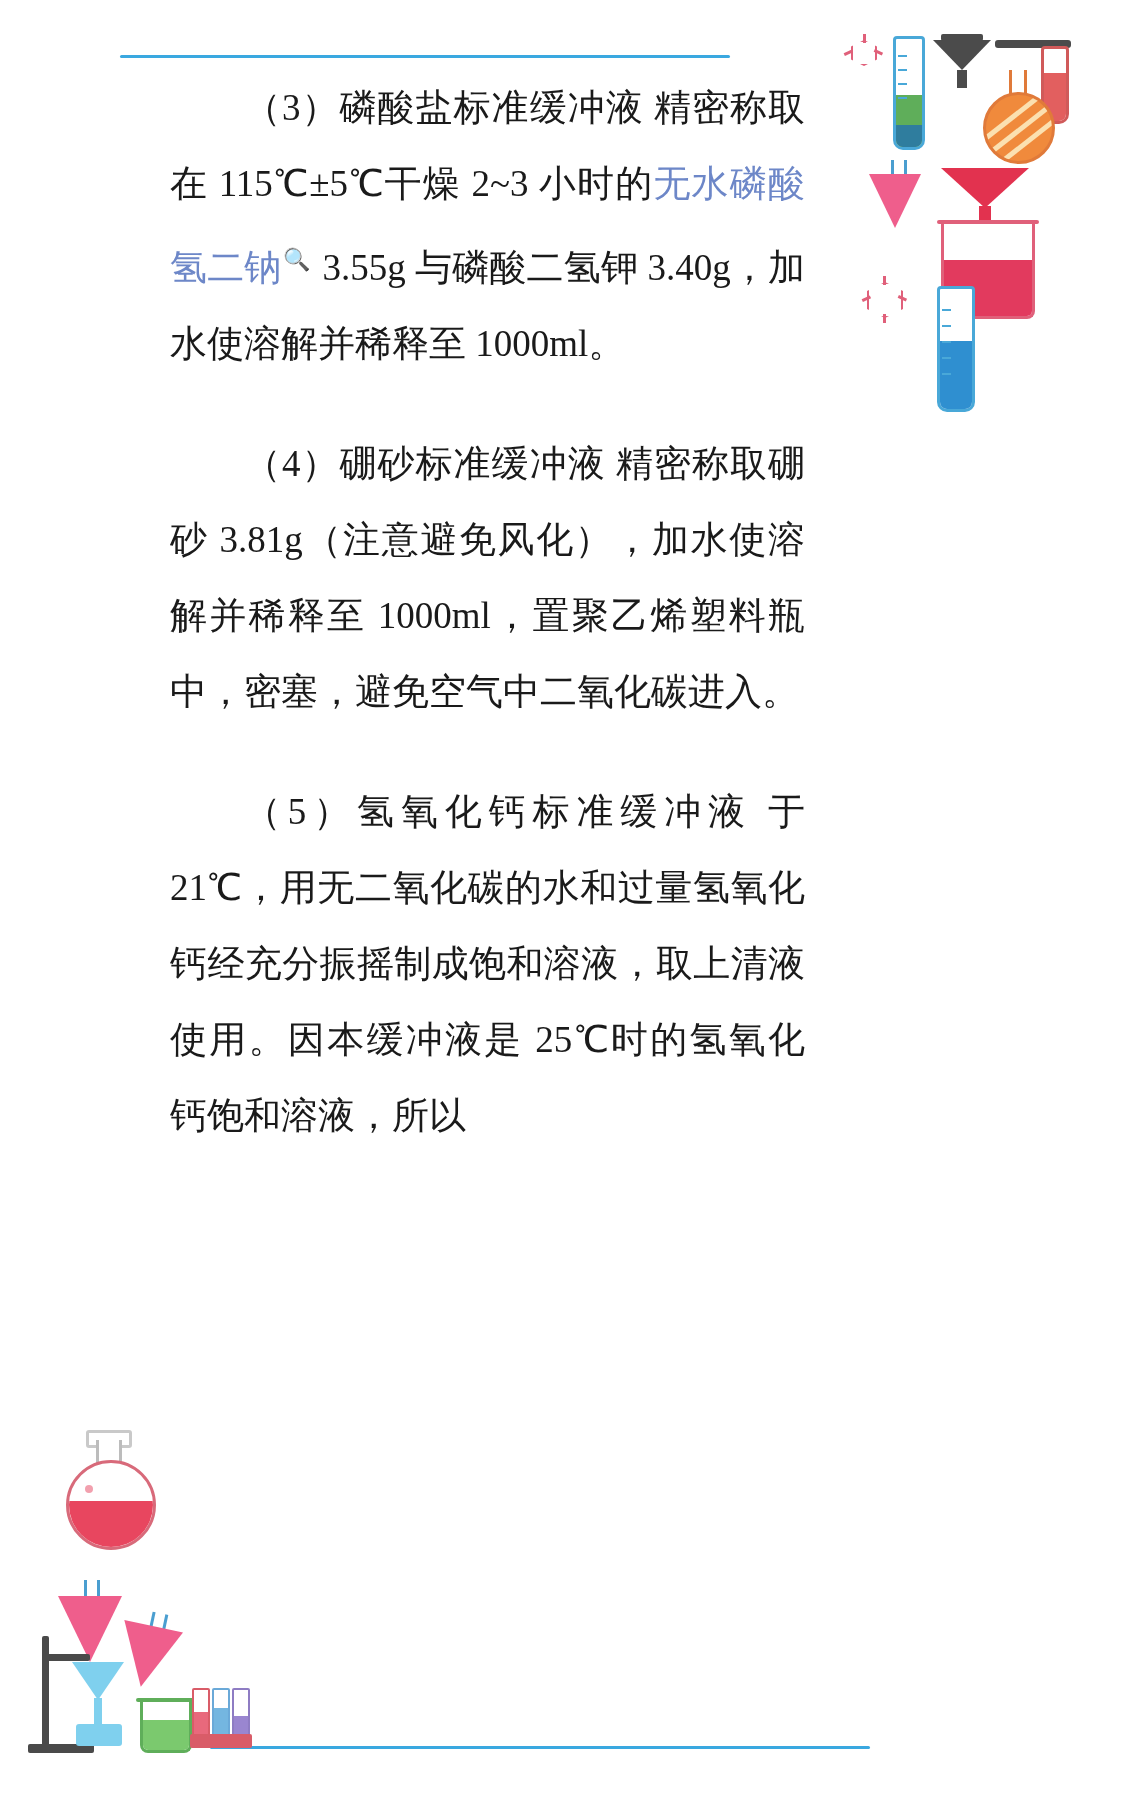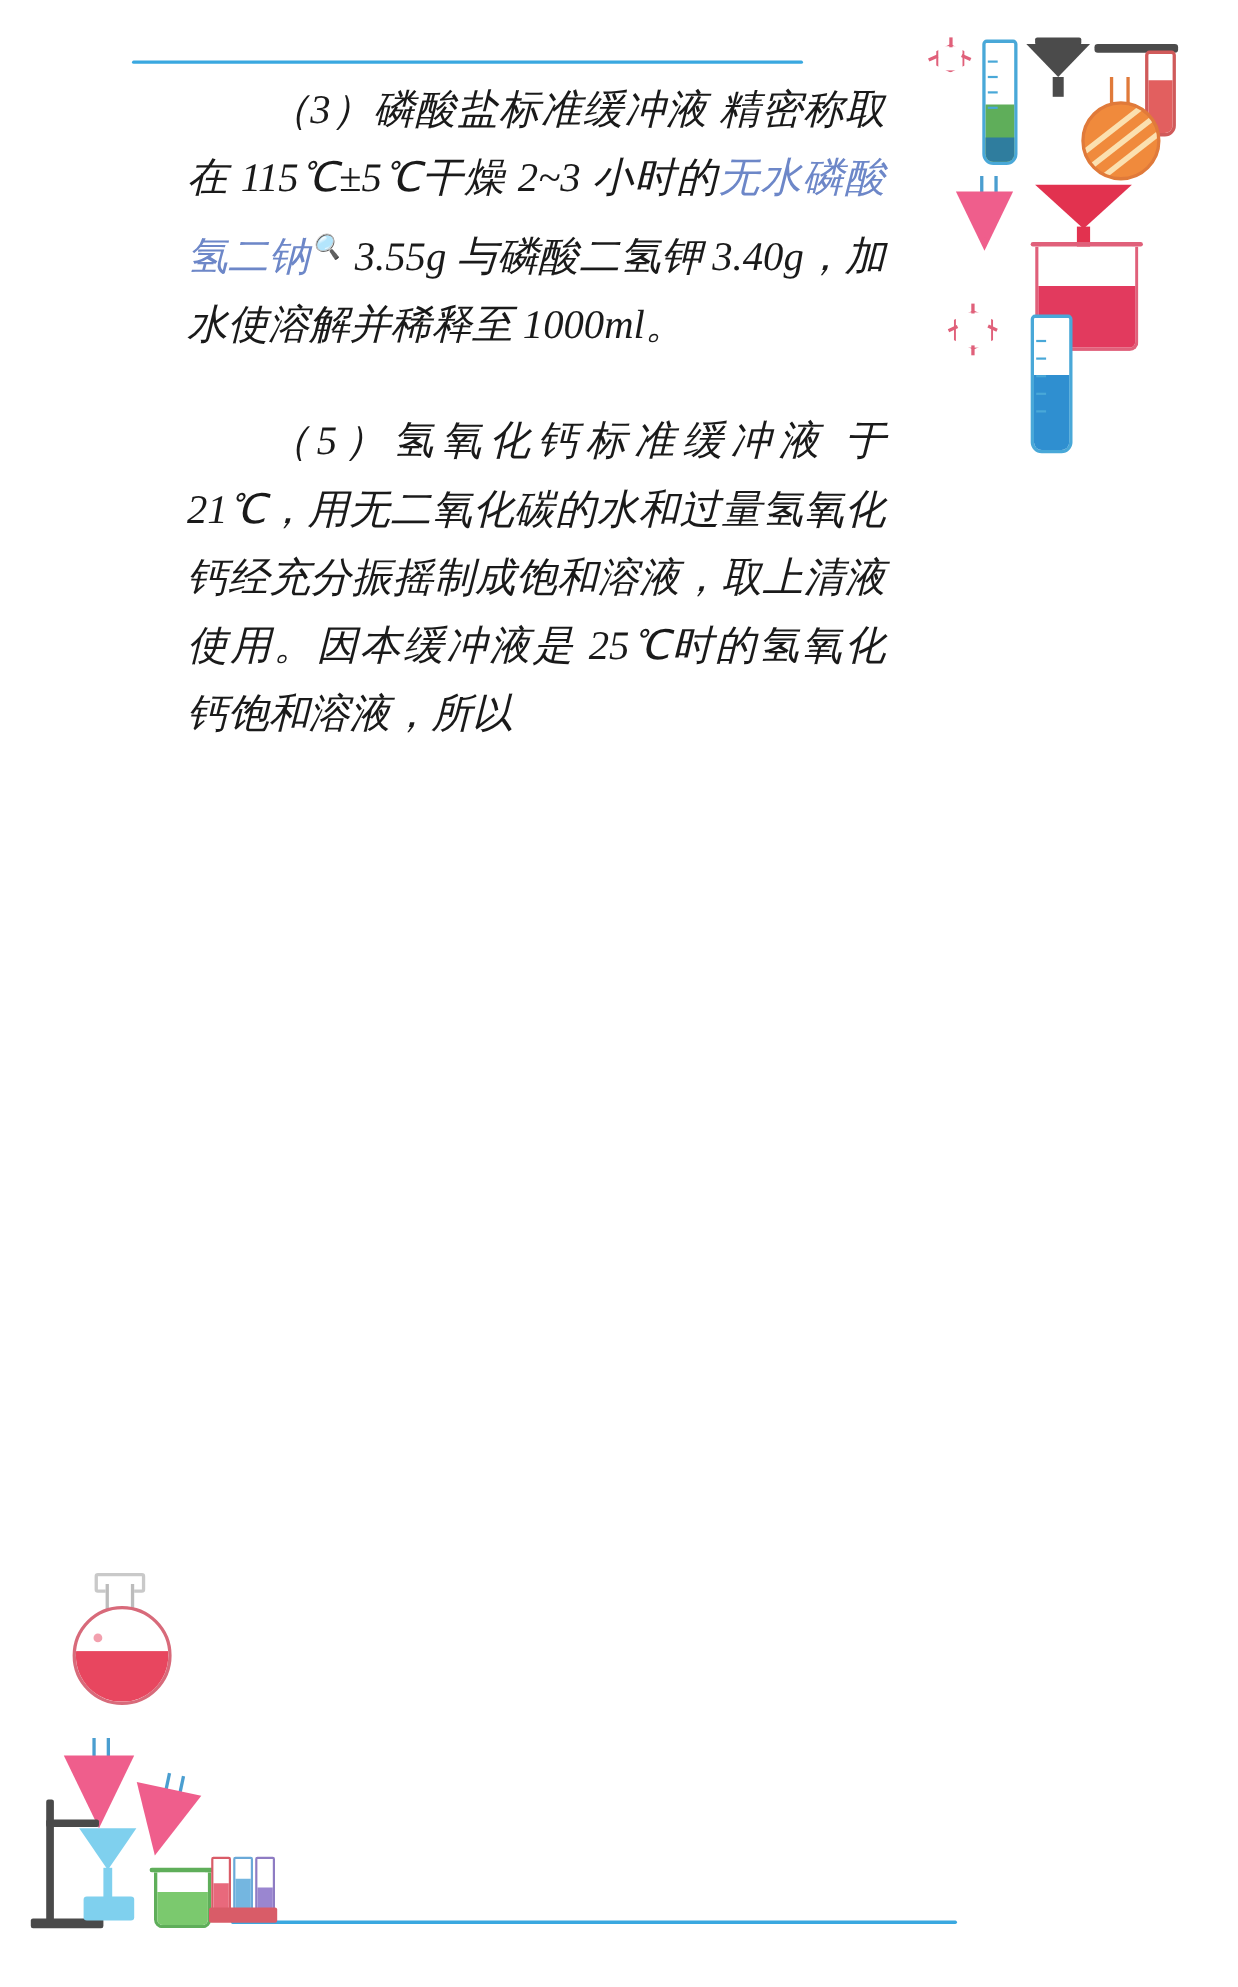--- a/index.html
+++ b/index.html
@@ -28,26 +28,25 @@
   
   .doc-body {
     position: absolute;
     left: 170px;
     top: 70px;
     width: 635px;
   }
   .para {
     margin: 0 0 44px 0;
     font-size: 37px;
-    line-height: 62px;
+    line-height: 76px;
     color: #1a1a1a;
     text-align: justify;
     text-justify: inter-ideograph;
     text-indent: 2em;
-    font-style: italic;
   }
   .para:last-child { margin-bottom: 0; }
 
   .link {
     color: #6d87c8;
   }
   .search-sup {
     color: #6d87c8;
     font-size: 22px;
     vertical-align: super;
@@ -202,20 +201,23 @@
 
 <div class="rule top"></div>
 <div class="rule bottom"></div>
 
 <div class="doc-body">
 
   <p class="para">
     <span>（3）磷酸盐标准缓冲液 精密称取在 115℃±5℃干燥 2~3 小时的</span><span class="link">无水磷酸氢二钠</span><span class="search-sup">🔍</span><span> 3.55g 与磷酸二氢钾 3.40g，加水使溶解并稀释至 1000ml。</span>
   </p>
 
+  <p class="para">
+    <span>（4）硼砂标准缓冲液 精密称取硼砂 3.81g（注意避免风化），加水使溶解并稀释至 1000ml，置聚乙烯塑料瓶中，密塞，避免空气中二氧化碳进入。</span>
+  </p>
 
   <p class="para">
     <span>（5）氢氧化钙标准缓冲液 于 21℃，用无二氧化碳的水和过量氢氧化钙经充分振摇制成饱和溶液，取上清液使用。因本缓冲液是 25℃时的氢氧化钙饱和溶液，所以</span>
   </p>
 
 </div>
 
 <div class="art" style="left:845px; top:28px; width:270px; height:400px;">
 
   <div class="hexmol" style="left:2px; top:6px;">

